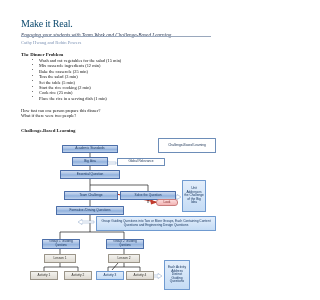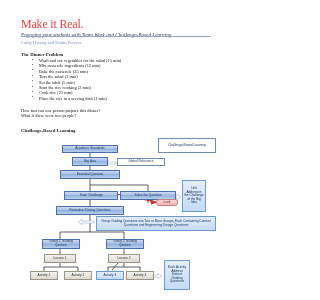--- a/index.html
+++ b/index.html
@@ -10,22 +10,22 @@
     color:#000;
     overflow:hidden;
     position:relative;
   }
   .page{position:absolute;inset:0;padding:0;}
 
   
   .header{position:absolute;left:21px;top:17px;width:190px;}
   .title{
     font-family:"Liberation Serif", serif;
-    font-size:12px;line-height:14px;
-    color:#ef4444;font-weight:400;
+    font-size:10px;line-height:14px;
+    color:#0c4a6e;font-weight:400;
     letter-spacing:-0.2px;
   }
   .subtitle{
     font-family:"Liberation Serif", serif;
     font-size:5.2px;line-height:7px;
     font-style:italic;color:#2b3a56;
     margin-top:1px;
   }
   .hr{
     position:absolute;left:21px;top:36px;width:190px;height:1px;

